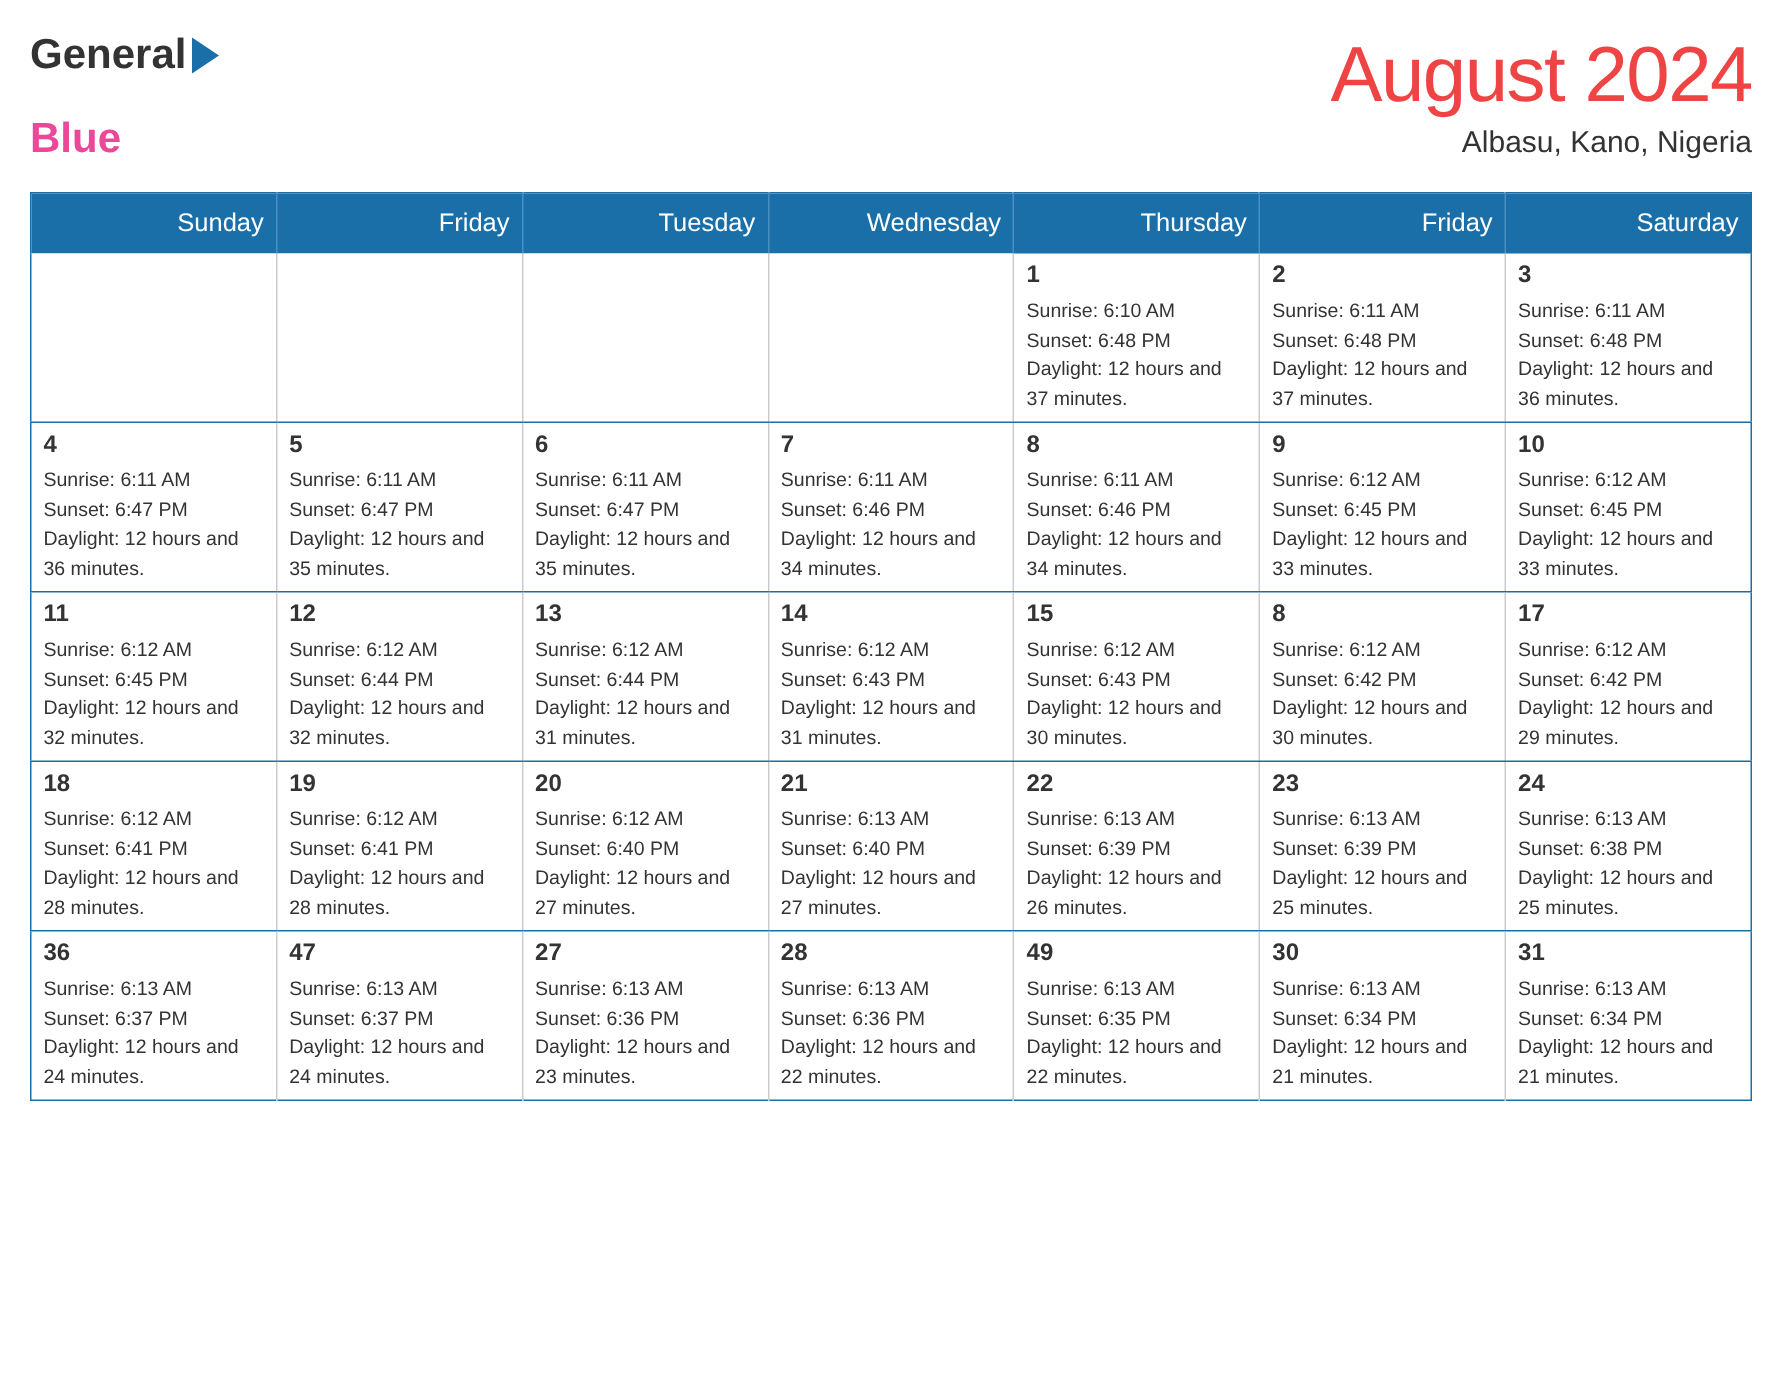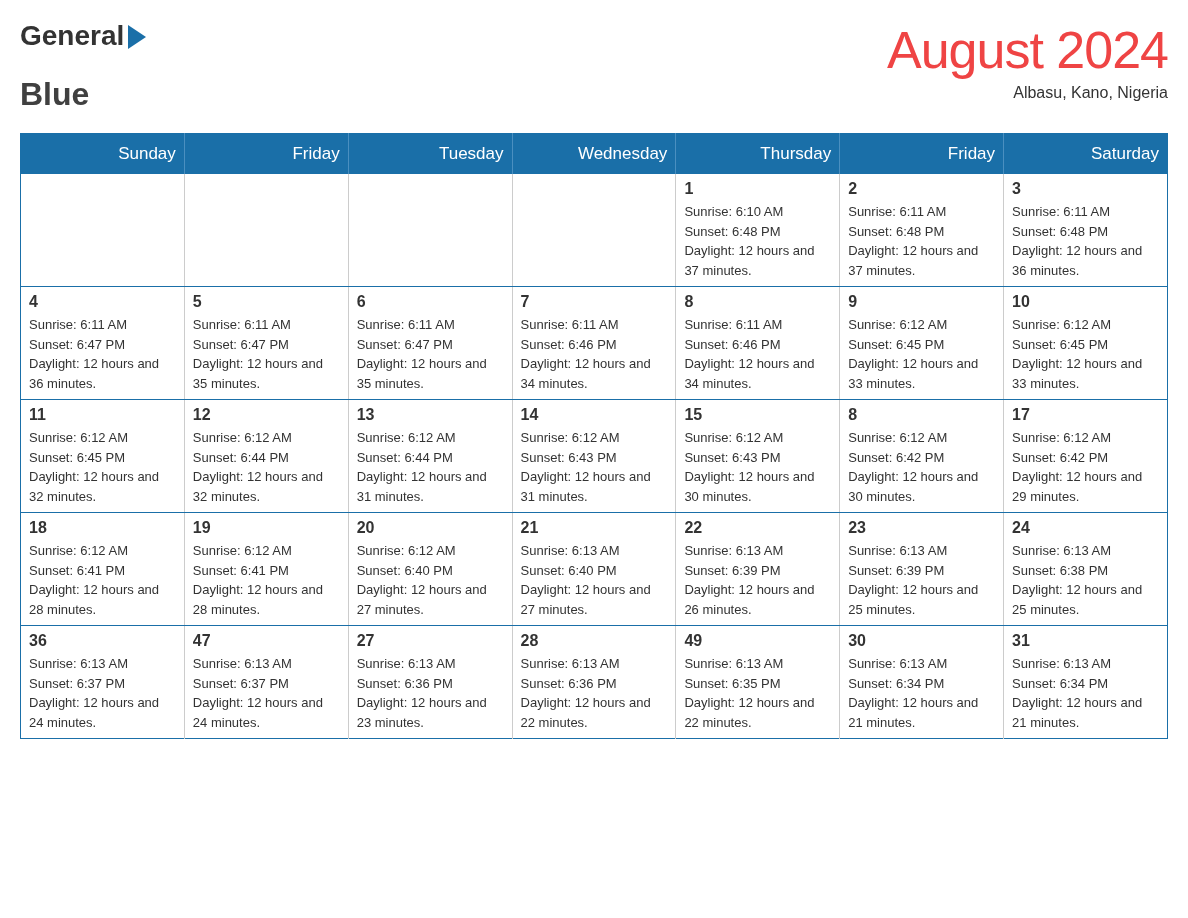--- a/index.html
+++ b/index.html
@@ -37,35 +37,35 @@
       display: inline-block;
       width: 0;
       height: 0;
       border-top: 12px solid transparent;
       border-bottom: 12px solid transparent;
       border-left: 18px solid #1a6fa8;
       margin-left: 4px;
       margin-bottom: -2px;
     }
     .logo-blue {
-      color: #404040;
-      font-size: 32px;
+      color: #ec4899;
+      font-size: 28px;
       font-weight: bold;
     }
     .title-block {
       text-align: right;
     }
     .month-title {
       font-size: 52px;
       font-weight: 300;
       color: #ef4444;
       letter-spacing: -1px;
     }
     .location-title {
-      font-size: 16px;
+      font-size: 20px;
       color: #333;
       margin-top: 4px;
     }
     .calendar {
       width: 100%;
       border-collapse: collapse;
       border: 1px solid #1a6fa8;
     }
     .calendar th {
       background-color: #1a6fa8;

